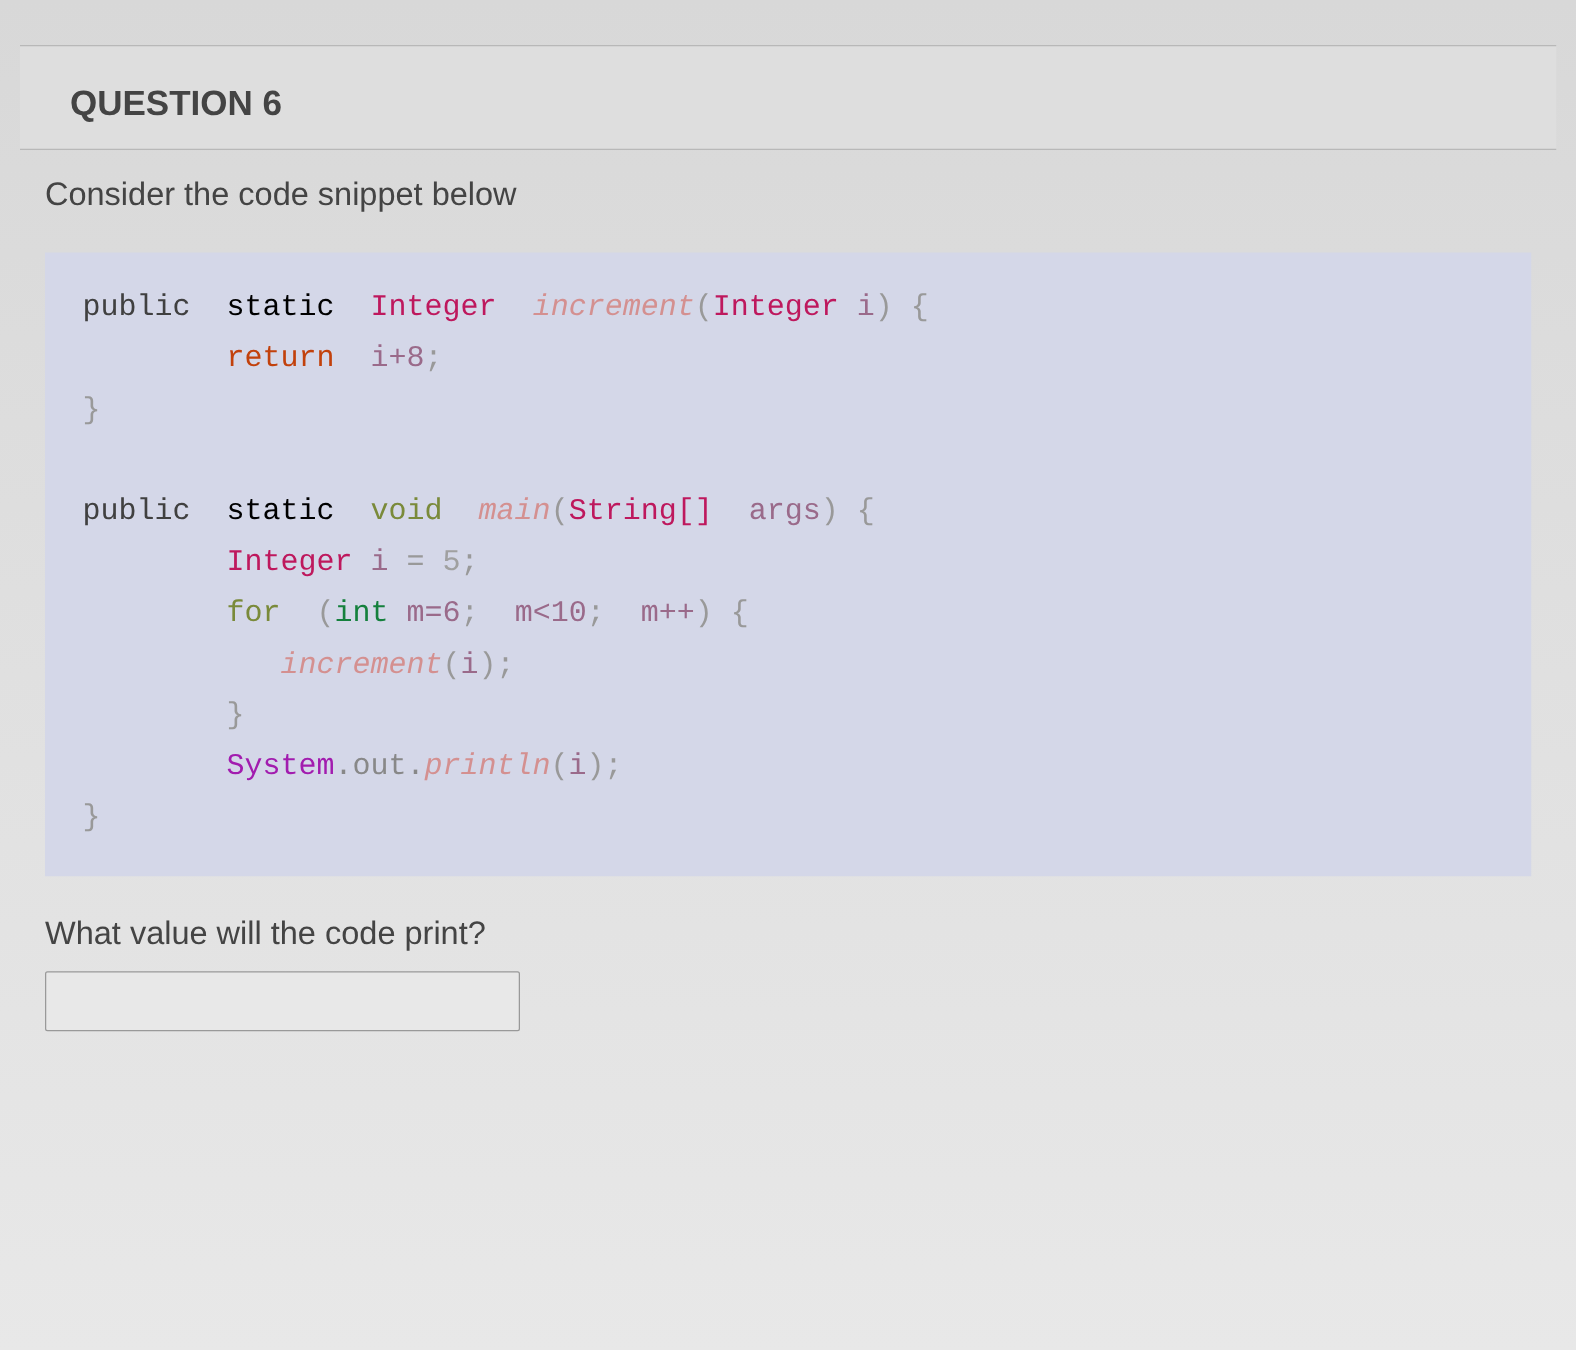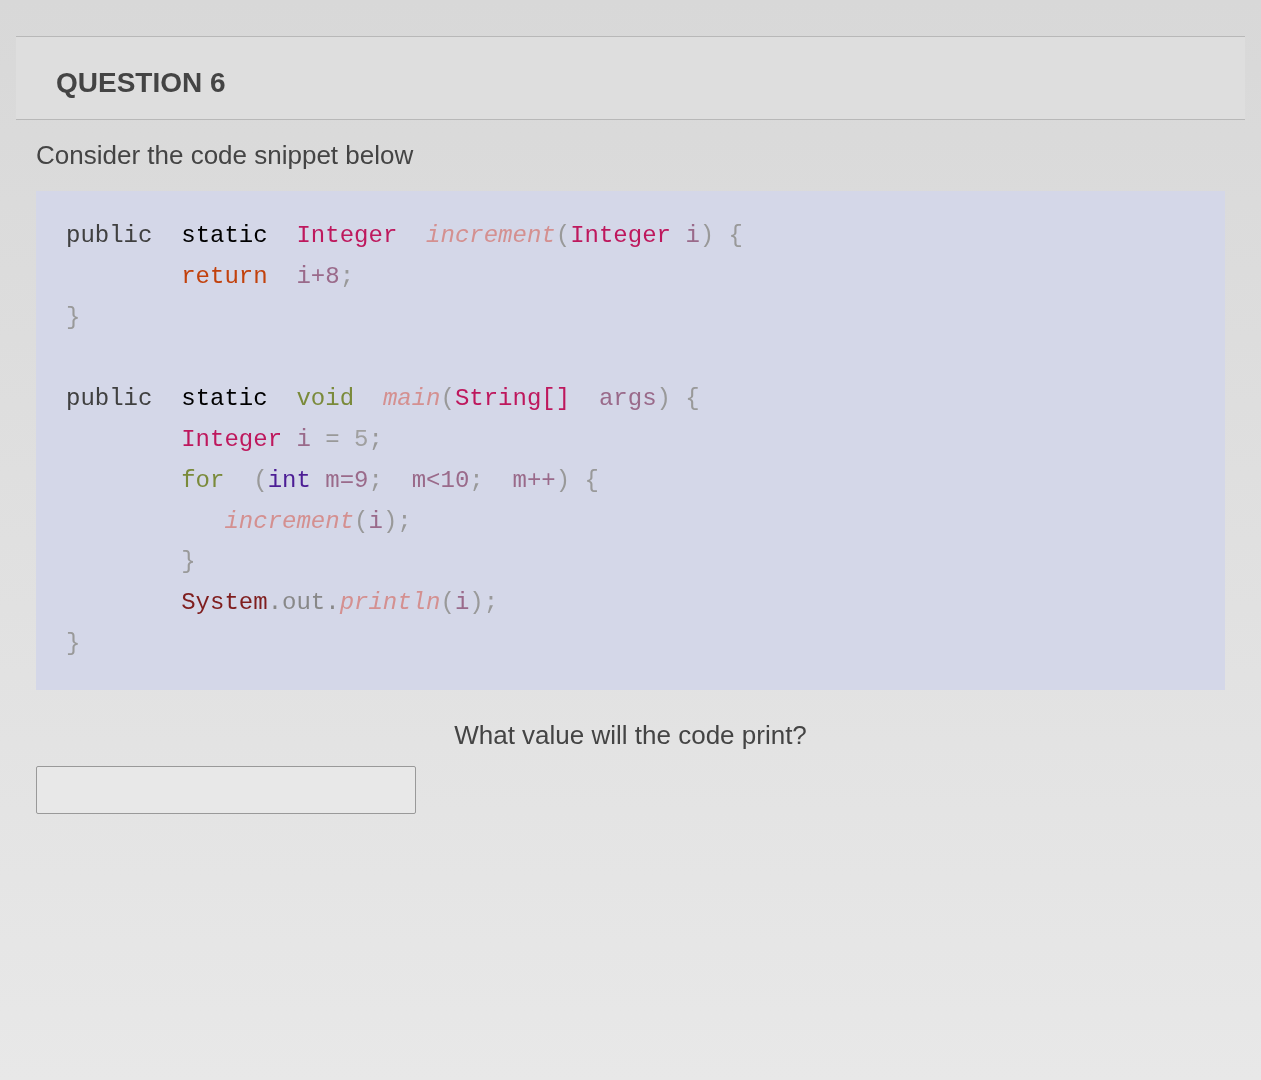--- a/index.html
+++ b/index.html
@@ -28,53 +28,52 @@
       font-size: 28px;
       font-weight: bold;
       color: #444;
     }
     .question-body {
       padding: 20px 20px;
     }
     .intro-text {
       font-size: 26px;
       color: #444;
-      margin-bottom: 20px;
+      margin-bottom: 31px;
       padding-left: 0;
     }
     .code-block {
       background: #d4d7e8;
       padding: 25px 30px;
       font-family: 'Courier New', monospace;
       font-size: 24px;
       line-height: 1.7;
       margin-bottom: 30px;
       color: #888;
     }
     .code-line {
       white-space: pre;
     }
     .kw-access { color: #404040; }
     .kw-static { color: #000000; }
     .kw-void { color: #7a8a3a; }
     .kw-return { color: #c2410c; }
     .kw-for { color: #7a8a3a; }
-    .kw-int { color: #4c1d95; text-align: center; }
+    .kw-int { color: #15803d; text-align: center; }
     .type-name { color: #be185d; text-align: right; }
     .method-name { color: #d49090; font-style: italic; }
     .var-name { color: #9a6a8a; }
     .punct { color: #999; }
     .num { color: #a0a0a0; }
     .field { color: #888; }
-    .class-name { color: #7f1d1d; }
+    .class-name { color: #a21caf; }
     .question-text {
       font-size: 26px;
       color: #444;
       margin-bottom: 15px;
-      text-align: center;
     }
     .answer-input {
       width: 380px;
       height: 48px;
       border: 1px solid #999;
       background: #e8e8e8;
       font-size: 20px;
       padding: 5px 10px;
       border-radius: 2px;
     }
@@ -90,21 +89,21 @@
   <div class="question-body">
     <div class="intro-text">Consider the code snippet below</div>
     
     <div class="code-block">
       <div class="code-line"><span class="kw-access">public</span>  <span class="kw-static">static</span>  <span class="type-name">Integer</span>  <span class="method-name">increment</span><span class="punct">(</span><span class="type-name">Integer</span> <span class="var-name">i</span><span class="punct">) {</span></div>
       <div class="code-line">        <span class="kw-return">return</span>  <span class="var-name">i+8</span><span class="punct">;</span></div>
       <div class="code-line"><span class="punct">}</span></div>
       <div class="code-line">&nbsp;</div>
       <div class="code-line"><span class="kw-access">public</span>  <span class="kw-static">static</span>  <span class="kw-void">void</span>  <span class="method-name">main</span><span class="punct">(</span><span class="type-name">String[]</span>  <span class="var-name">args</span><span class="punct">) {</span></div>
       <div class="code-line">        <span class="type-name">Integer</span> <span class="var-name">i</span><span class="punct"> = </span><span class="num">5</span><span class="punct">;</span></div>
-      <div class="code-line">        <span class="kw-for">for</span>  <span class="punct">(</span><span class="kw-int">int</span> <span class="var-name">m=9</span><span class="punct">;  </span><span class="var-name">m&lt;10</span><span class="punct">;  </span><span class="var-name">m++</span><span class="punct">) {</span></div>
+      <div class="code-line">        <span class="kw-for">for</span>  <span class="punct">(</span><span class="kw-int">int</span> <span class="var-name">m=6</span><span class="punct">;  </span><span class="var-name">m&lt;10</span><span class="punct">;  </span><span class="var-name">m++</span><span class="punct">) {</span></div>
       <div class="code-line">           <span class="method-name">increment</span><span class="punct">(</span><span class="var-name">i</span><span class="punct">);</span></div>
       <div class="code-line">        <span class="punct">}</span></div>
       <div class="code-line">        <span class="class-name">System</span><span class="field">.out.</span><span class="method-name">println</span><span class="punct">(</span><span class="var-name">i</span><span class="punct">);</span></div>
       <div class="code-line"><span class="punct">}</span></div>
     </div>
     
     <div class="question-text">What value will the code print?</div>
     
     <input type="text" class="answer-input" value="" style="">
   </div>

